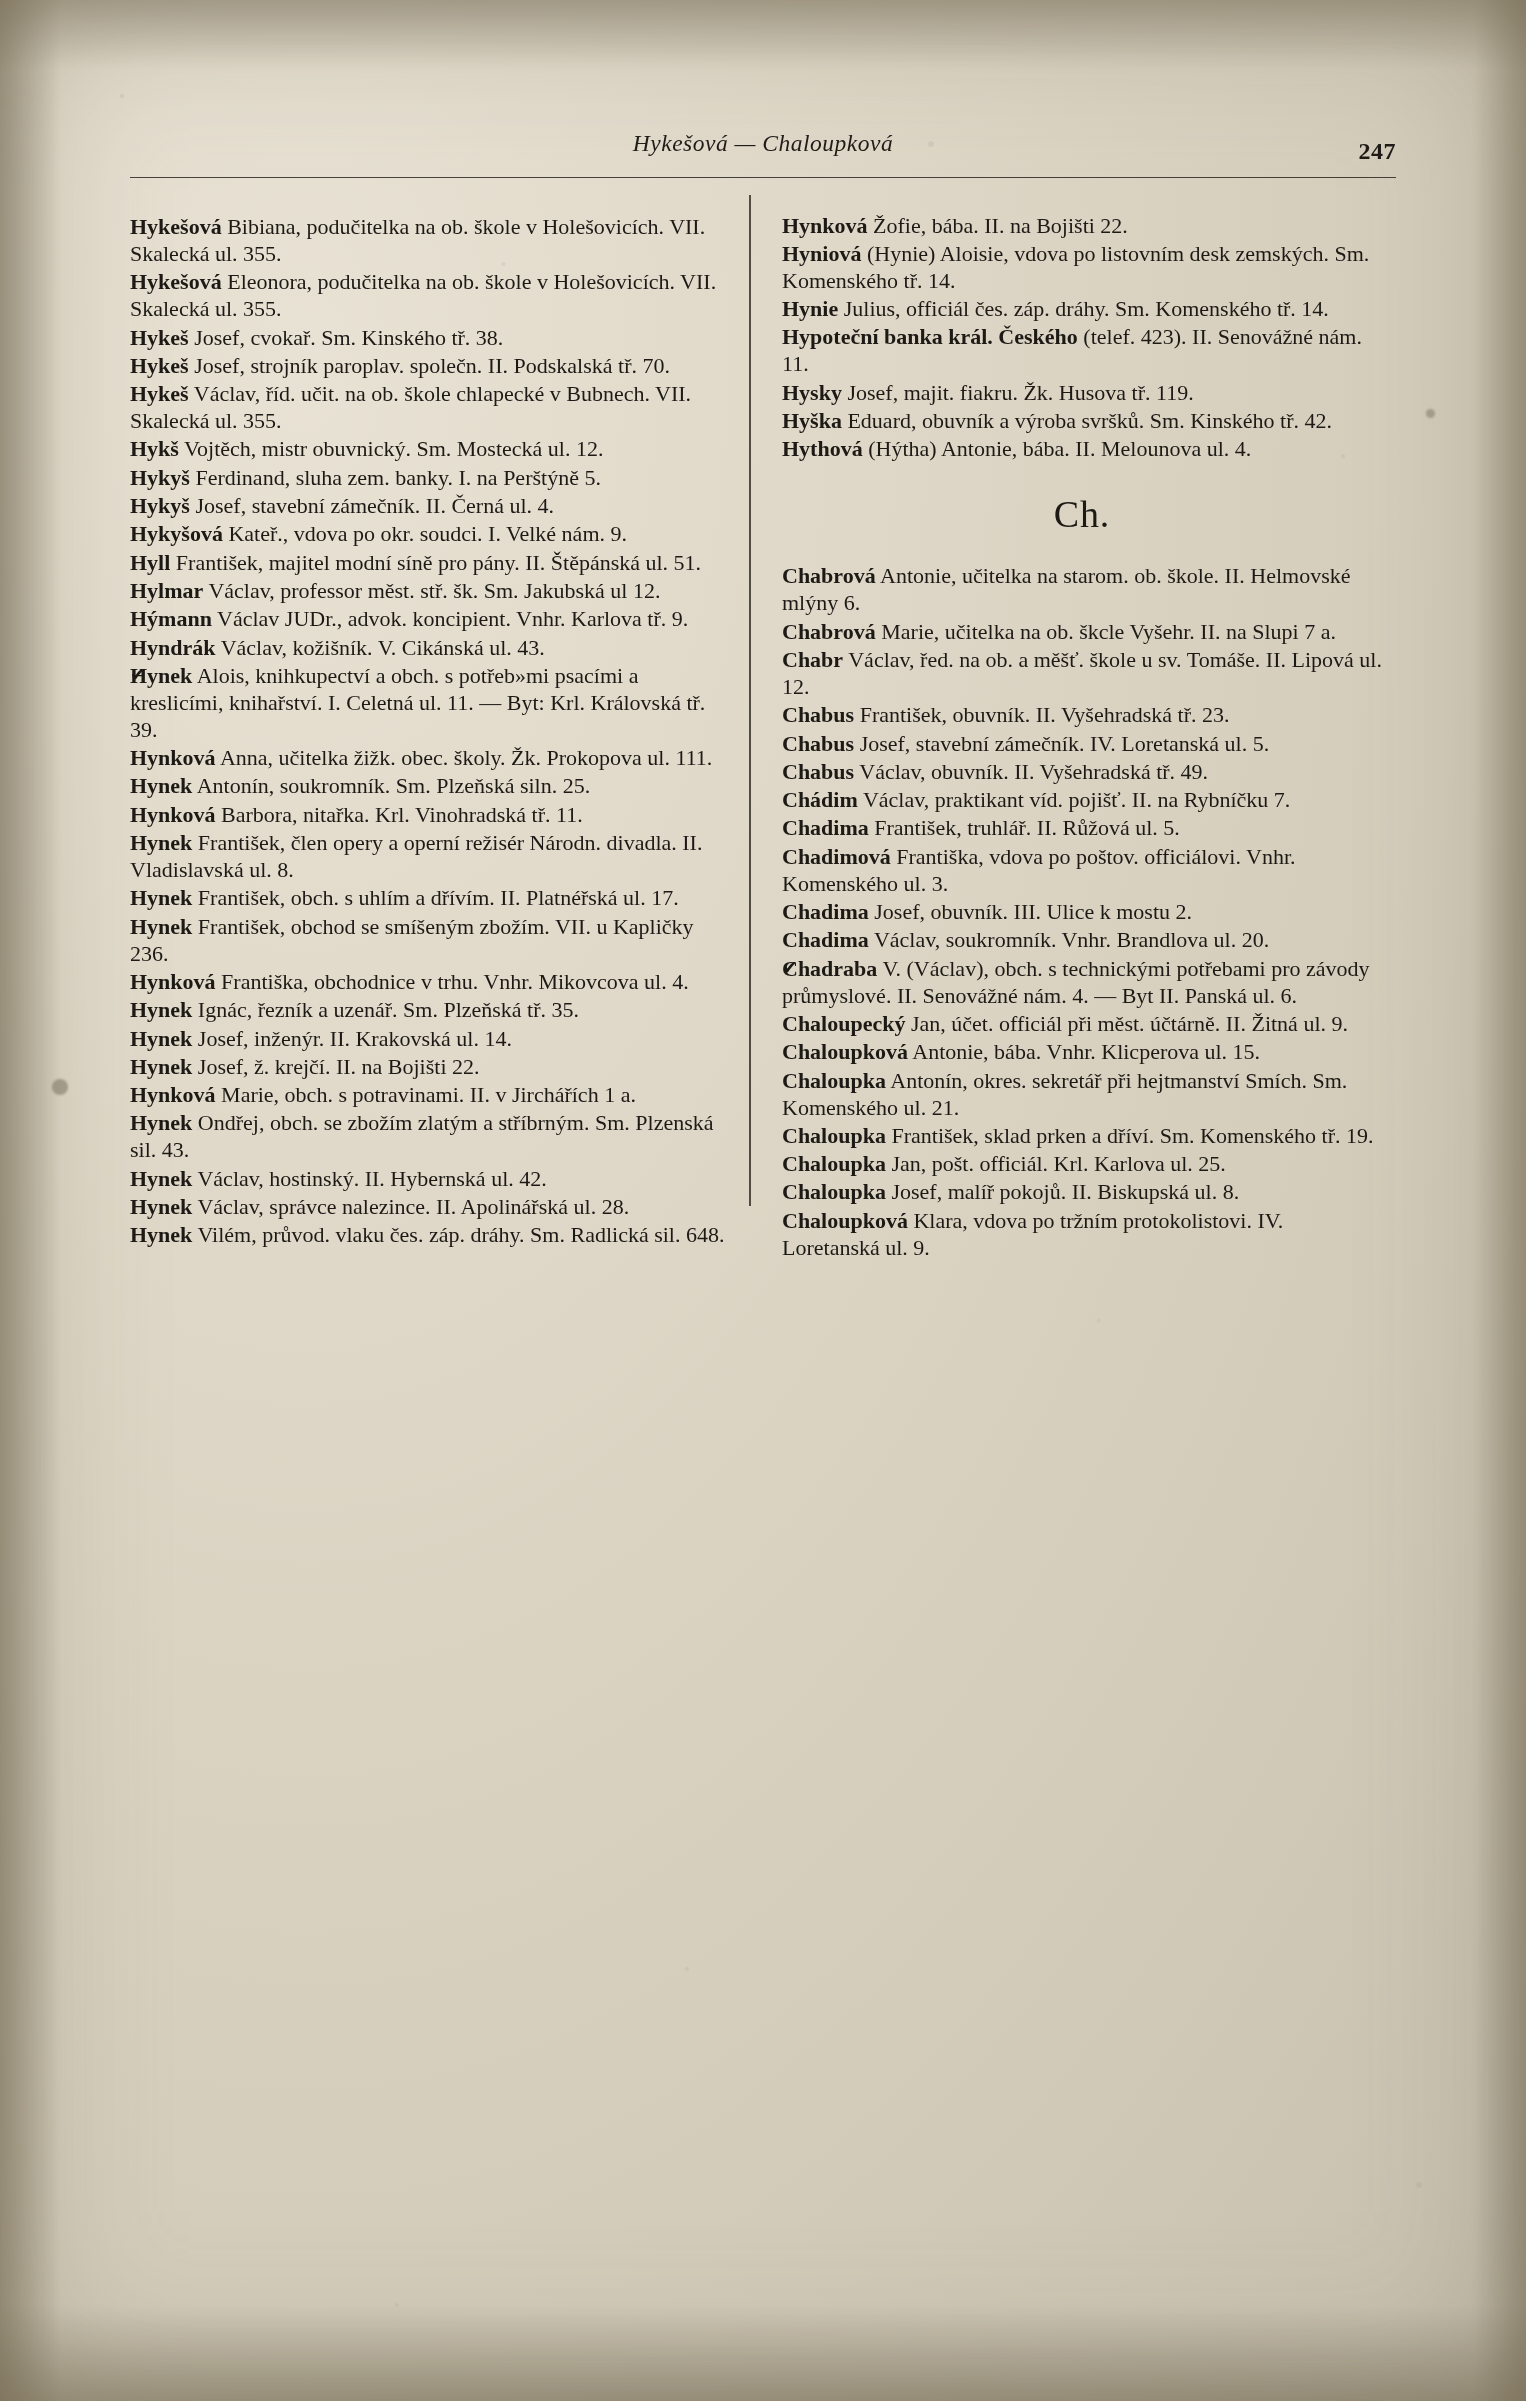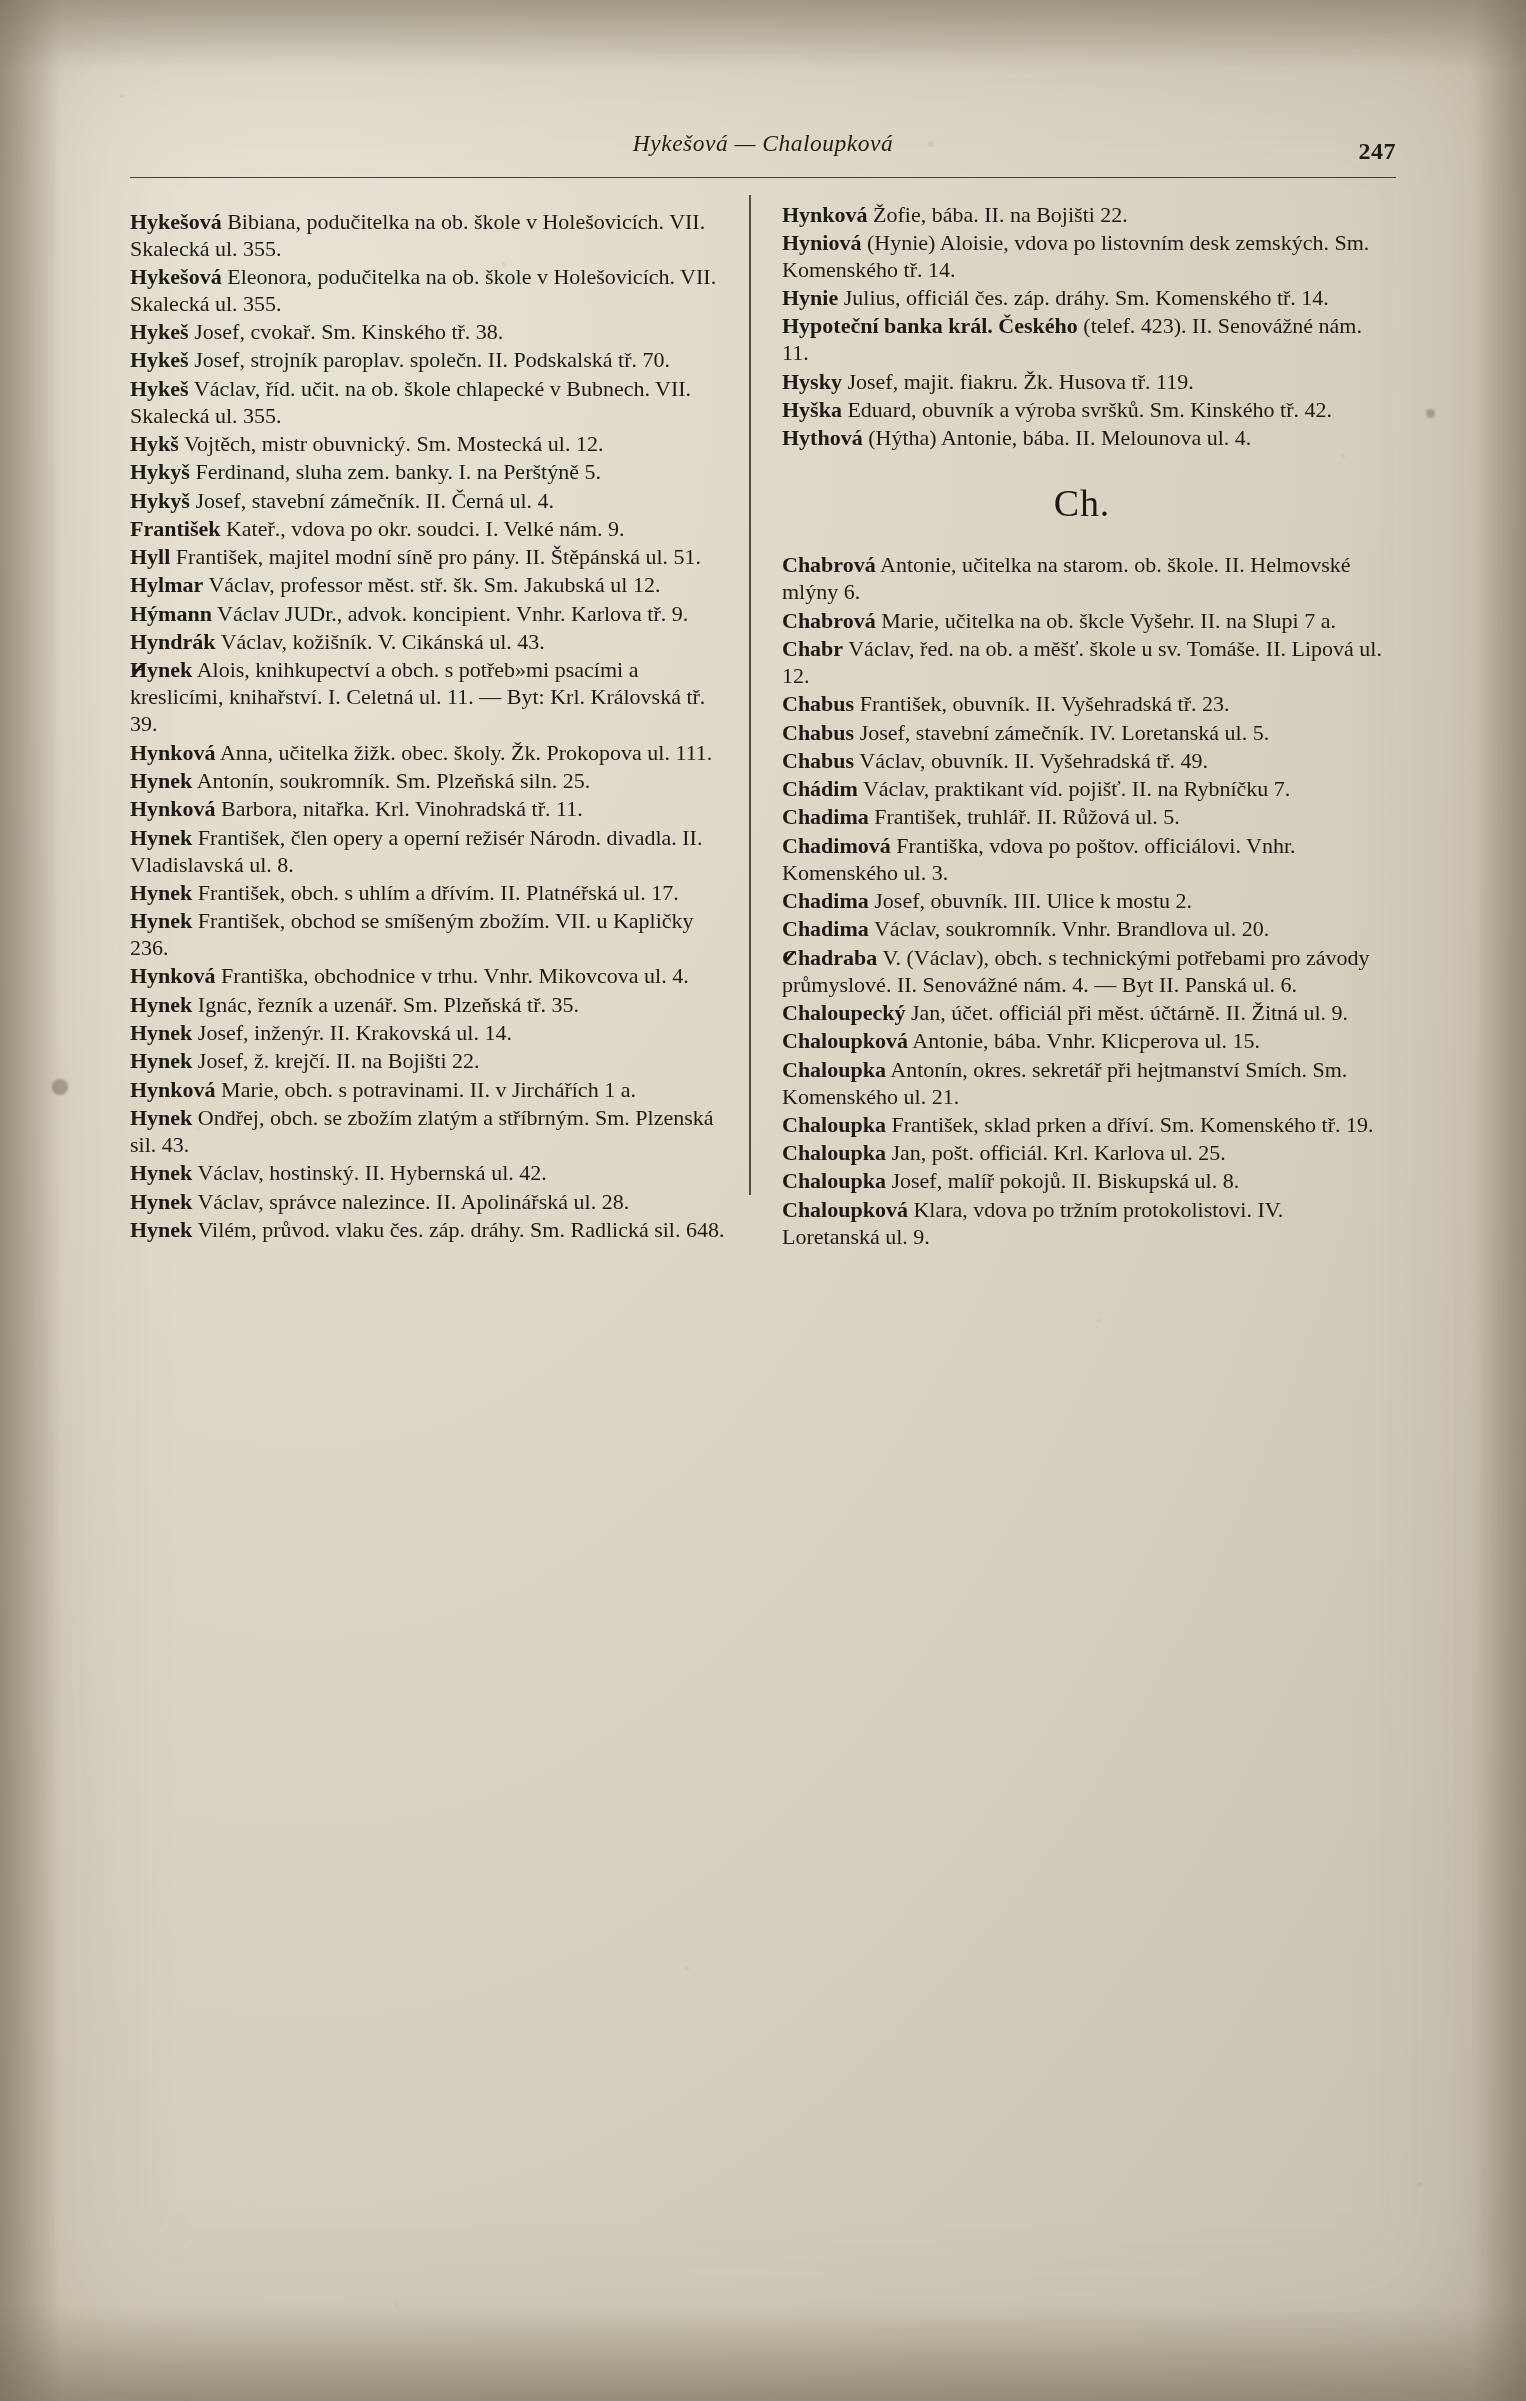--- a/index.html
+++ b/index.html
@@ -73,21 +73,21 @@
   .columns {
     display: flex;
     margin-top: 22.6px;
     position: relative;
     align-items: center;
   }
   .col {
     width: 600px;
   }
   .col-left { padding-right: 19px; }
-  .col-right { padding-left: 33px; }
+  .col-right { padding-left: 33px; margin-top: 11px; }
   .divider {
     position: absolute;
     left: 619px;
     top: -5.2px;
     bottom: 56px;
     width: 1.7px;
     background: #2d2920;
     opacity: .8;
   }
   .entry {
@@ -200,21 +200,21 @@
             <div class="entry">
               <span class="hang"><b>Hykš</b> Vojtěch, mistr obuvnický. Sm. Mostecká ul. 12.</span>
             </div>
             <div class="entry">
               <span class="hang"><b>Hykyš</b> Ferdinand, sluha zem. banky. I. na Perštýně 5.</span>
             </div>
             <div class="entry">
               <span class="hang"><b>Hykyš</b> Josef, stavební zámečník. II. Černá ul. 4.</span>
             </div>
             <div class="entry">
-              <span class="hang"><b>František</b> Kateř., vdova po okr. soudci. I. Velké nám. 9.</span>
+              <span class="hang"><b>Hykyšová</b> Kateř., vdova po okr. soudci. I. Velké nám. 9.</span>
             </div>
             <div class="entry">
               <span class="hang"><b>Hyll</b> František, majitel modní síně pro pány. II. Štěpánská ul. 51.</span>
             </div>
             <div class="entry">
               <span class="hang"><b>Hylmar</b> Václav, professor měst. stř. šk. Sm. Jakubská ul 12.</span>
             </div>
             <div class="entry">
               <span class="hang"><b>Hýmann</b> Václav JUDr., advok. koncipient. Vnhr. Karlova tř. 9.</span>
             </div>

